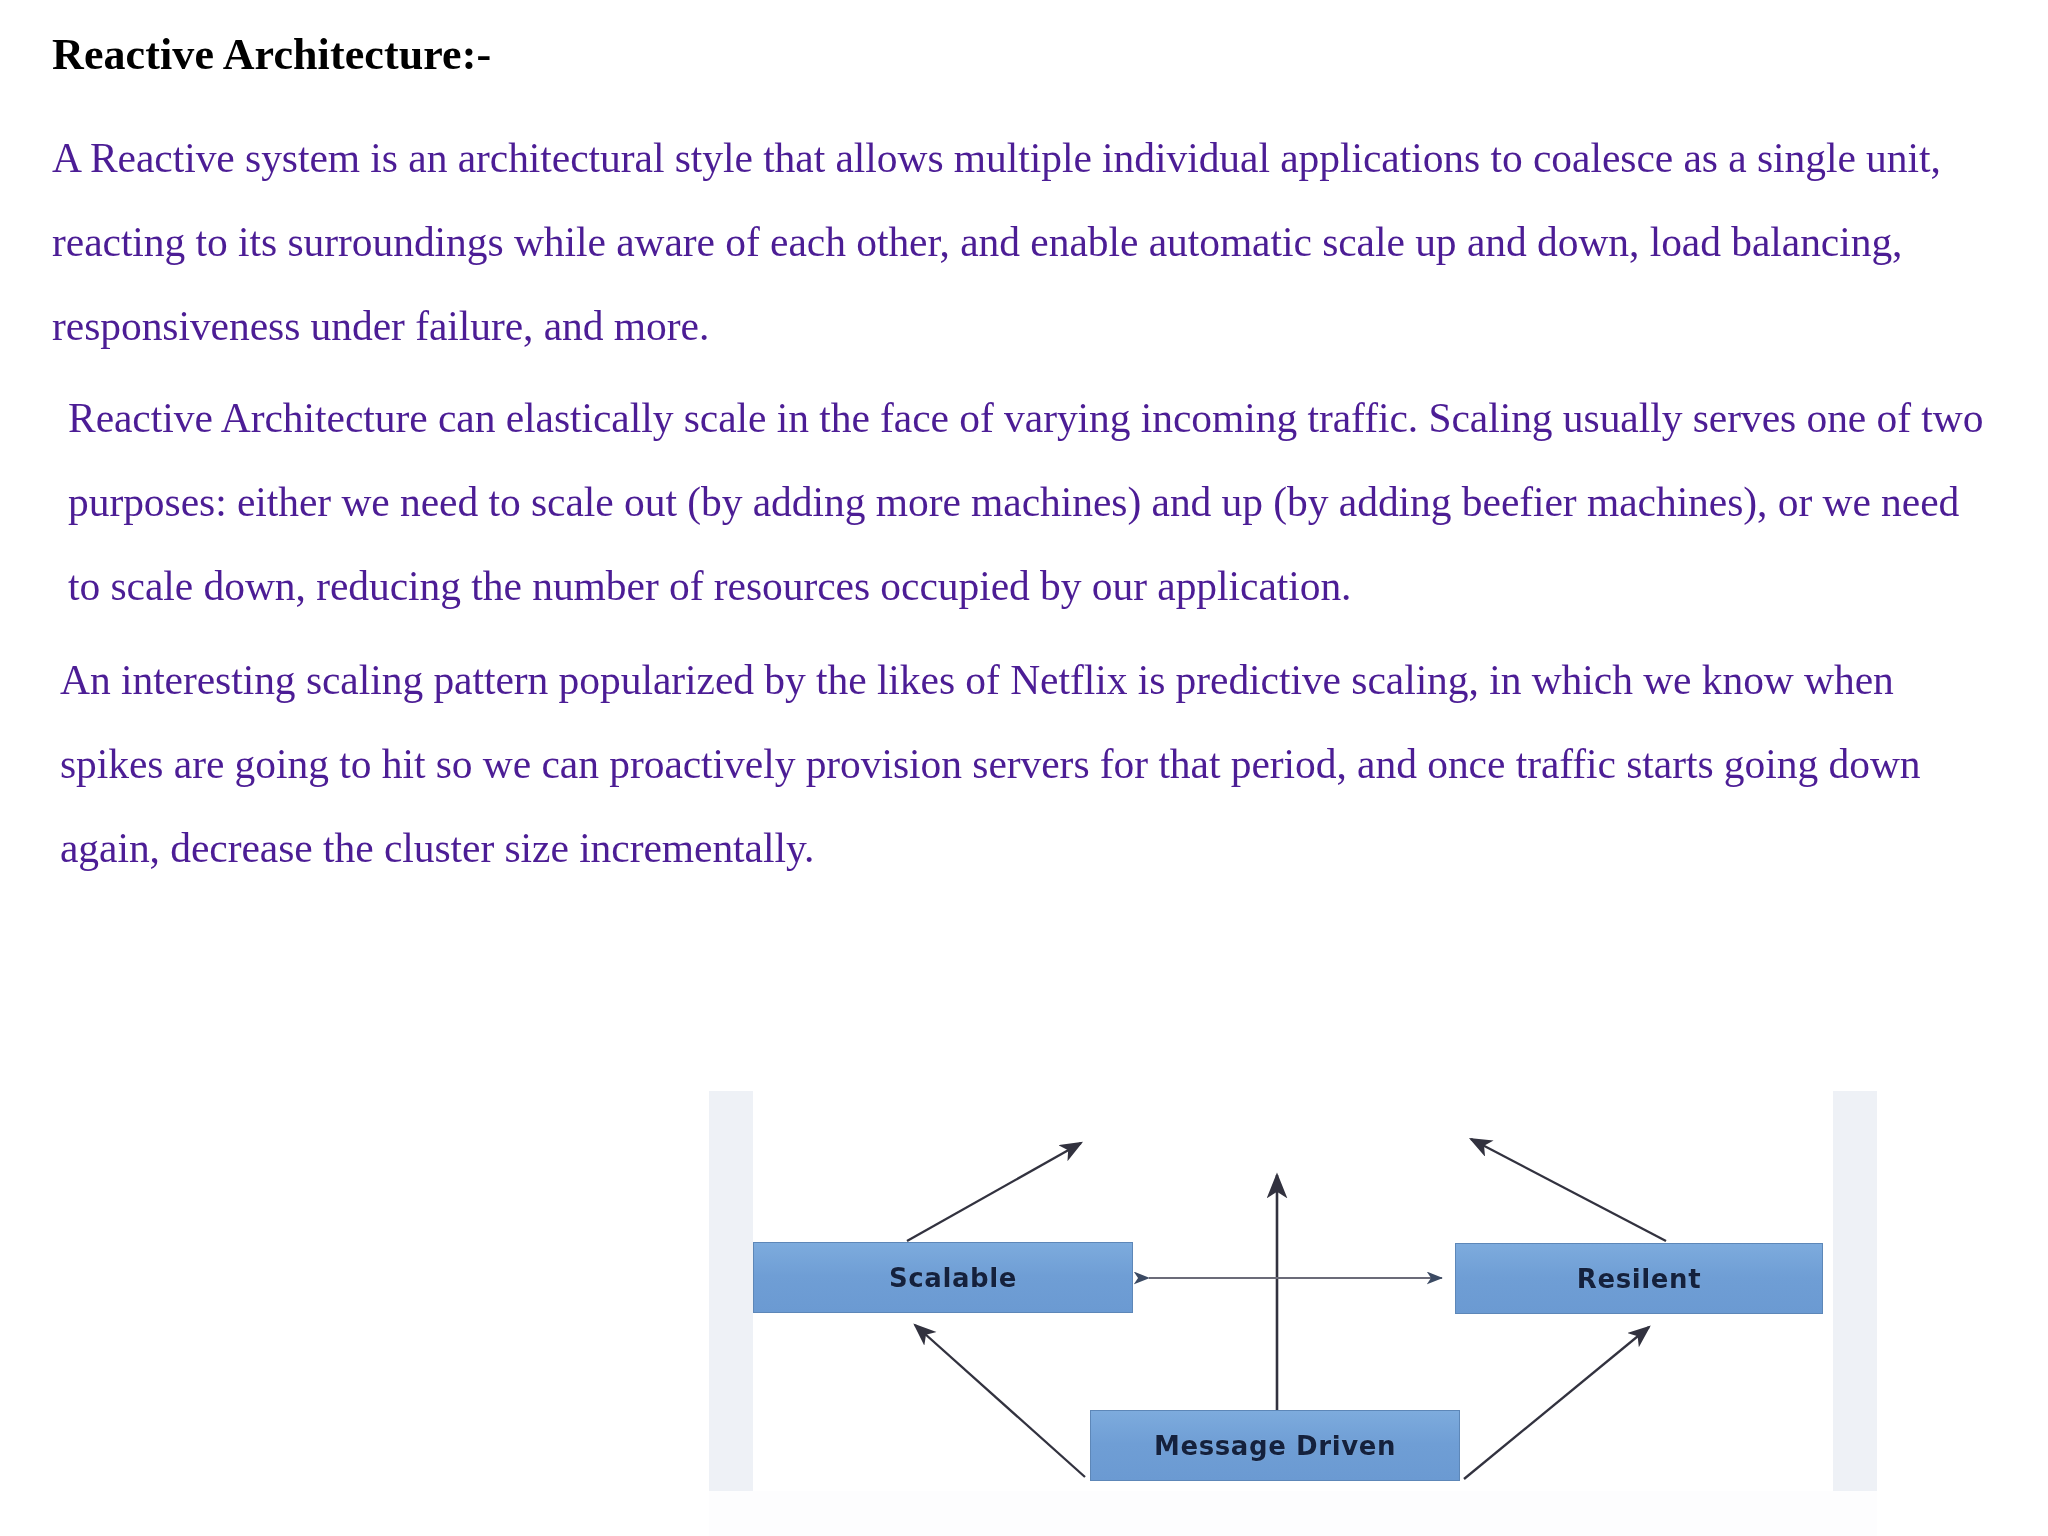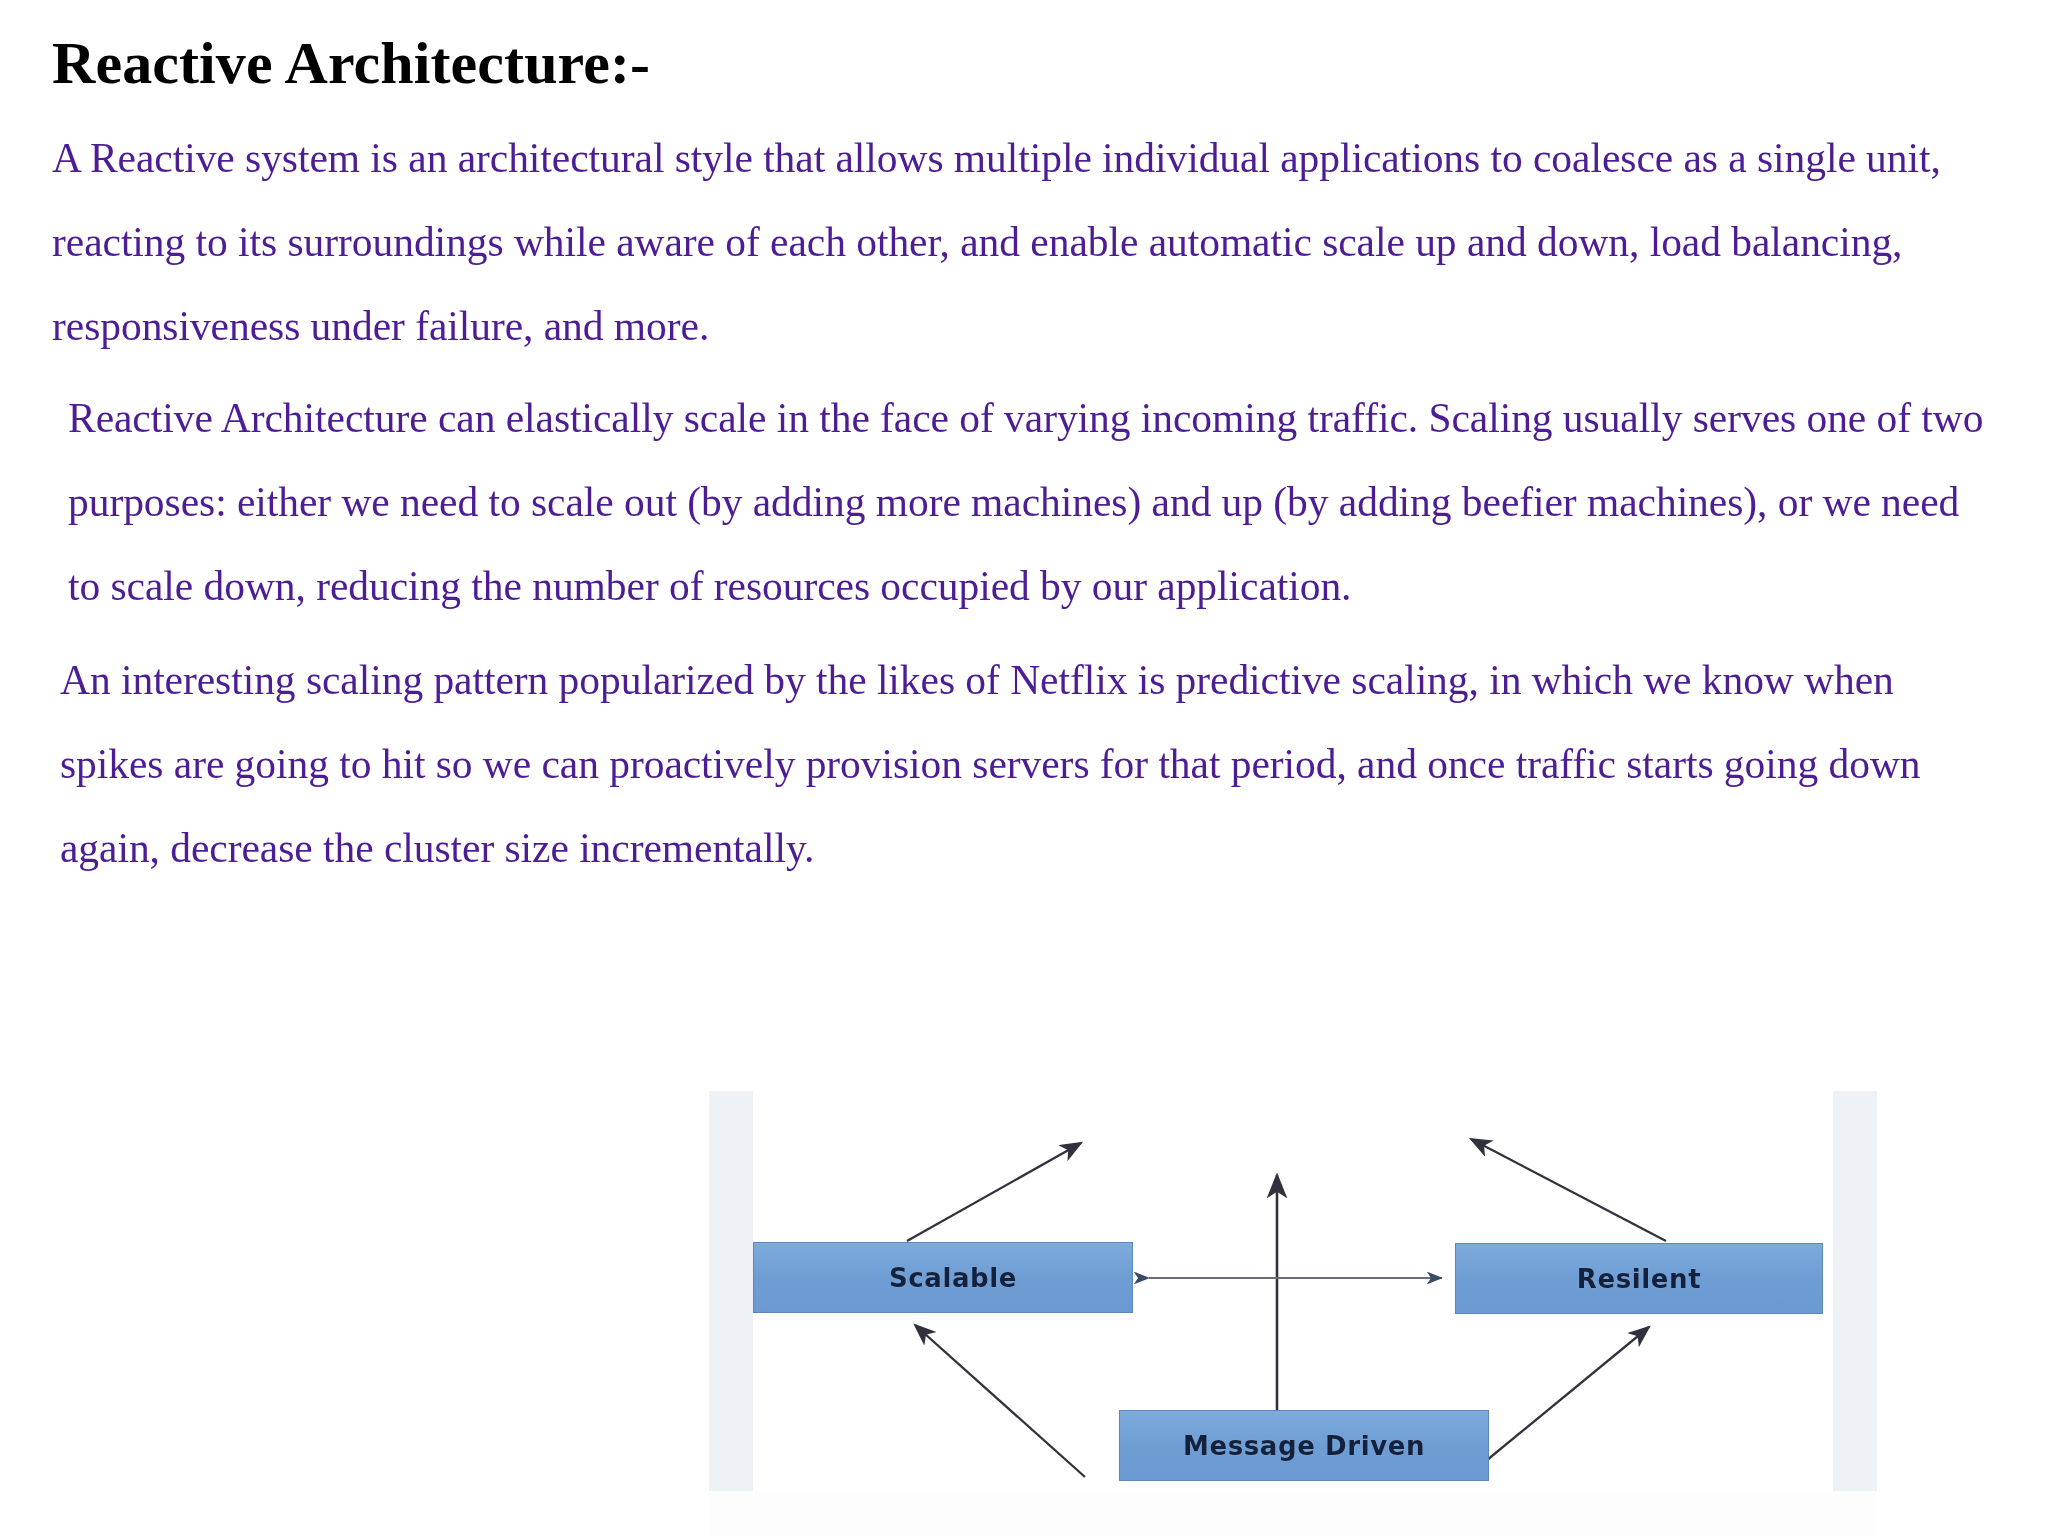--- a/index.html
+++ b/index.html
@@ -20,21 +20,21 @@
   .doc {
     position: absolute;
     left: 52px;
     top: 0;
     width: 1960px;
   }
 
   .doc-heading {
     font-family: "Liberation Serif", "DejaVu Serif", serif;
     font-weight: bold;
-    font-size: 60px;
+    font-size: 44px;
     line-height: 1.05;
     color: #000000;
     margin: 0;
     padding-top: 32px;
     letter-spacing: 0.1px;
   }
 
   .doc-para {
     font-family: "Liberation Serif", "DejaVu Serif", serif;
     font-size: 41.5px;
@@ -100,21 +100,21 @@
     font-size: 26px;
     color: #14213d;
     letter-spacing: 0.6px;
     white-space: nowrap;
     text-shadow: 0 0 1px rgba(255,255,255,0.35);
   }
 
   .node-responsive    { left: 381px; top: 2px;   width: 370px; height: 72px; }
   .node-scalable      { left: 44px;  top: 151px; width: 380px; height: 71px; padding-left: 20px; }
   .node-resilent      { left: 746px; top: 152px; width: 368px; height: 71px; }
-  .node-message       { left: 381px; top: 319px; width: 370px; height: 71px; margin-left: 29px; }
+  .node-message       { left: 381px; top: 319px; width: 370px; height: 71px; }
 </style>
 </head>
 <body>
 
 <div class="doc">
 
   <h1 class="doc-heading">Reactive Architecture:-</h1>
 
   <p class="doc-para p1">A Reactive system is an architectural style that allows multiple individual applications to coalesce as a single unit, reacting to its surroundings while aware of each other, and enable automatic scale up and down, load balancing, responsiveness under failure, and more.</p>
 

